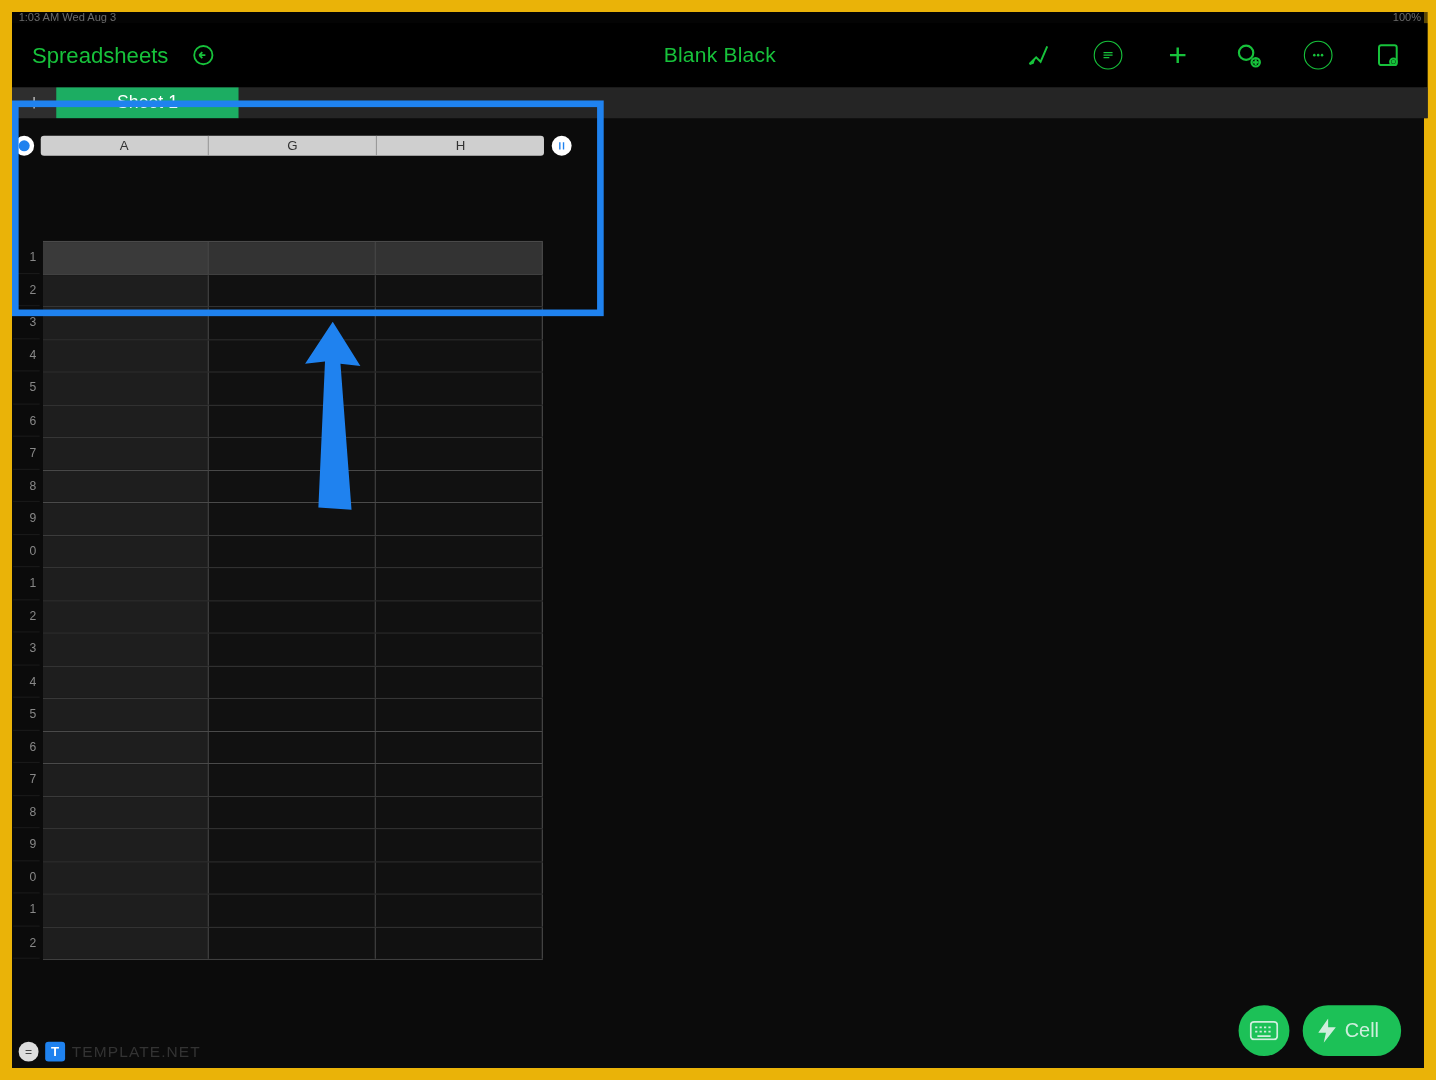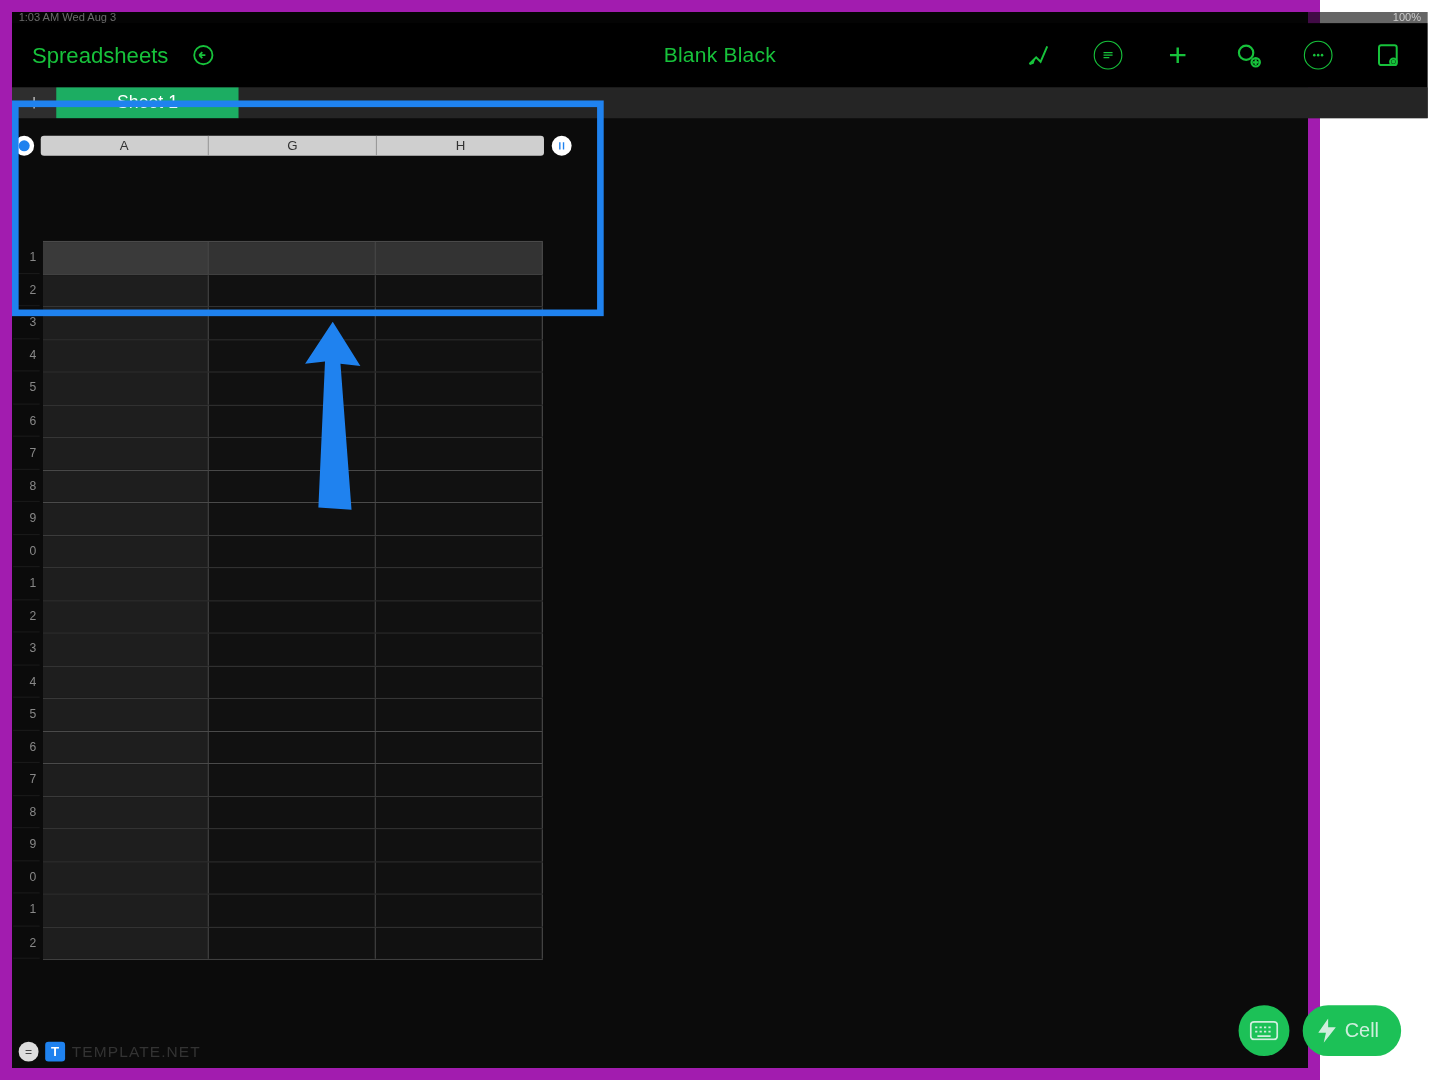--- a/index.html
+++ b/index.html
@@ -1,17 +1,17 @@
 <!DOCTYPE html>
 <html><head>
 <meta charset="utf-8">
 <style>
   * { box-sizing: border-box; margin: 0; padding: 0; font-family: -apple-system, Helvetica, Arial, sans-serif; }
   html, body { width: 1440px; height: 1080px; overflow: hidden; }
-  .frame { width:1320px; height:1080px; background:#0b0b0b; border:12px solid #a21caf; position:relative; }
+  .frame { width:1436px; height:1080px; background:#0b0b0b; border:12px solid #eab308; position:relative; }
   .scale { transform: scale(1.106); transform-origin: top left; width:1280px; height:960px; position:absolute; }
   
 
   .statusbar { height:10px; background:#000; color:#aaa; font-size:10px; display:flex; justify-content:space-between; padding:0 6px; align-items:flex-start; opacity:.6;}
   .statusbar span{line-height:10px;}
   .toolbar { height:58px; background:#000; display:flex; align-items:center; padding:0 18px; position:relative;}
   .tb-left { display:flex; align-items:center; gap:18px; color:#17c23b;}
   .back-label { font-size:20px; color:#17c23b;}
   .icon-btn { width:28px; height:28px; display:flex; align-items:center; justify-content:center; color:#17c23b;}
   .tb-title { position:absolute; left:50%; transform:translateX(-50%); font-size:19px; color:#17c23b; letter-spacing:.2px;}

